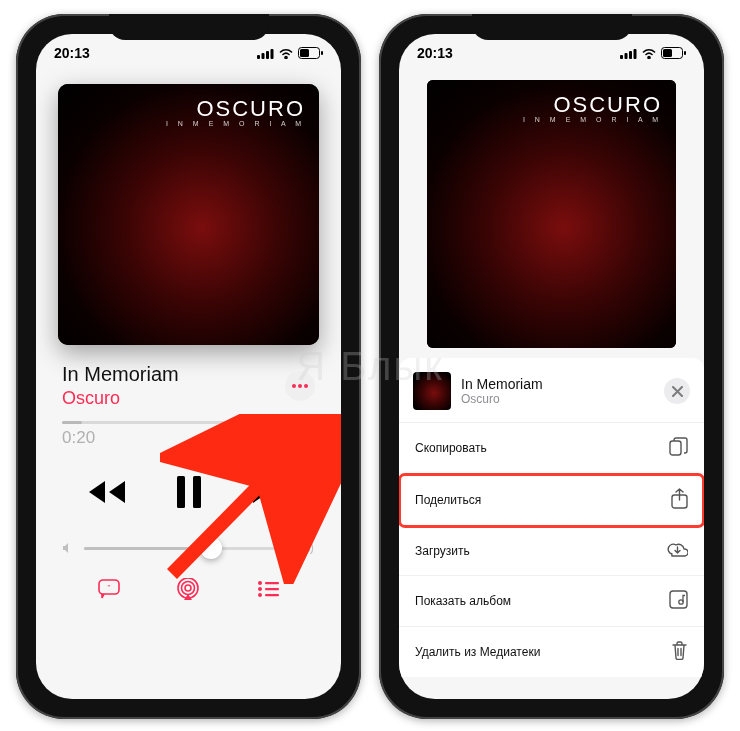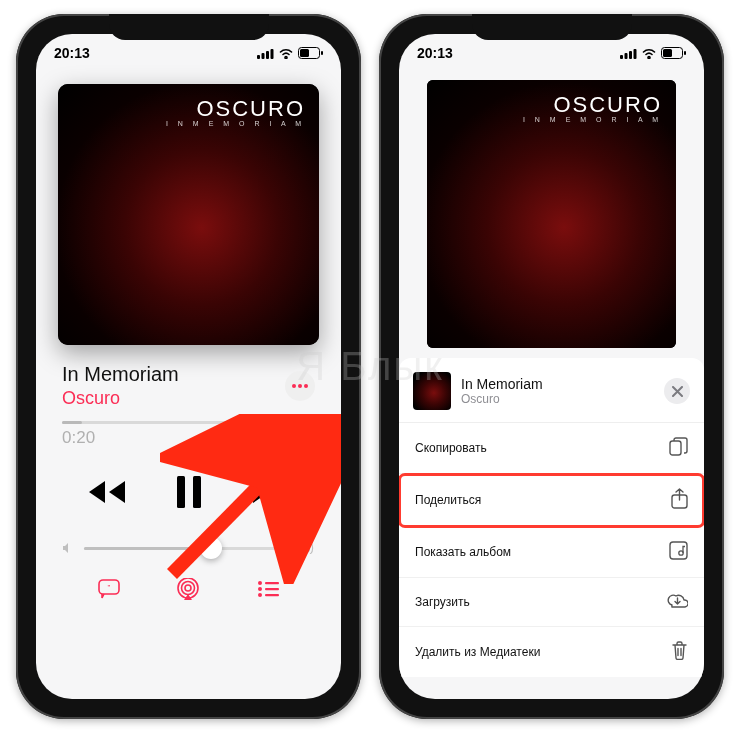--- a/index.html
+++ b/index.html
@@ -394,35 +394,35 @@
               </svg></span>
           </div>
           <div class="menu-item hl">
             <span>Поделиться</span>
             <span class="ic"><svg width="17" height="21" viewBox="0 0 17 21">
                 <rect x="1" y="7" width="15" height="13" rx="2.5" stroke="#555" stroke-width="1.4" fill="none"></rect>
                 <path d="M8.5 12V1M5 4l3.5-3L12 4" stroke="#555" stroke-width="1.4" fill="none" stroke-linecap="round" stroke-linejoin="round"></path>
               </svg></span>
           </div>
           <div class="menu-item">
+            <span>Загрузить</span>
+            <span class="ic"><svg width="21" height="17" viewBox="0 0 21 17">
+                <path d="M5 13a5 5 0 114-9 5.5 5.5 0 018 4 3.5 3.5 0 011 7H5a4 4 0 010-2z" stroke="#555" stroke-width="1.4" fill="none" stroke-linejoin="round"></path>
+                <path d="M10.5 6v6m-2.5-2.5l2.5 2.5 2.5-2.5" stroke="#555" stroke-width="1.4" fill="none" stroke-linecap="round" stroke-linejoin="round"></path>
+              </svg></span>
+          </div>
+          <div class="menu-item">
             <span>Показать альбом</span>
             <span class="ic"><svg width="19" height="19" viewBox="0 0 19 19">
                 <rect x="1" y="1" width="17" height="17" rx="3" stroke="#555" stroke-width="1.4" fill="none"></rect>
                 <circle cx="12" cy="12" r="2.2" stroke="#555" stroke-width="1.3" fill="none"></circle>
                 <path d="M14 12V5.5h2" stroke="#555" stroke-width="1.3" fill="none"></path>
               </svg></span>
           </div>
           <div class="menu-item">
-            <span>Загрузить</span>
-            <span class="ic"><svg width="21" height="17" viewBox="0 0 21 17">
-                <path d="M5 13a5 5 0 114-9 5.5 5.5 0 018 4 3.5 3.5 0 011 7H5a4 4 0 010-2z" stroke="#555" stroke-width="1.4" fill="none" stroke-linejoin="round"></path>
-                <path d="M10.5 6v6m-2.5-2.5l2.5 2.5 2.5-2.5" stroke="#555" stroke-width="1.4" fill="none" stroke-linecap="round" stroke-linejoin="round"></path>
-              </svg></span>
-          </div>
-          <div class="menu-item">
             <span>Удалить из Медиатеки</span>
             <span class="ic"><svg width="17" height="19" viewBox="0 0 17 19">
                 <path d="M2 4h13M6 4V2.5A1.5 1.5 0 017.5 1h2A1.5 1.5 0 0111 2.5V4M4 4l1 13a1.5 1.5 0 001.5 1.4h4A1.5 1.5 0 0012 17l1-13M7 7.5v7M10 7.5v7" stroke="#555" stroke-width="1.4" fill="none" stroke-linecap="round"></path>
               </svg></span>
           </div>
         </div>
     </div>
 
   </div>
 </div>

